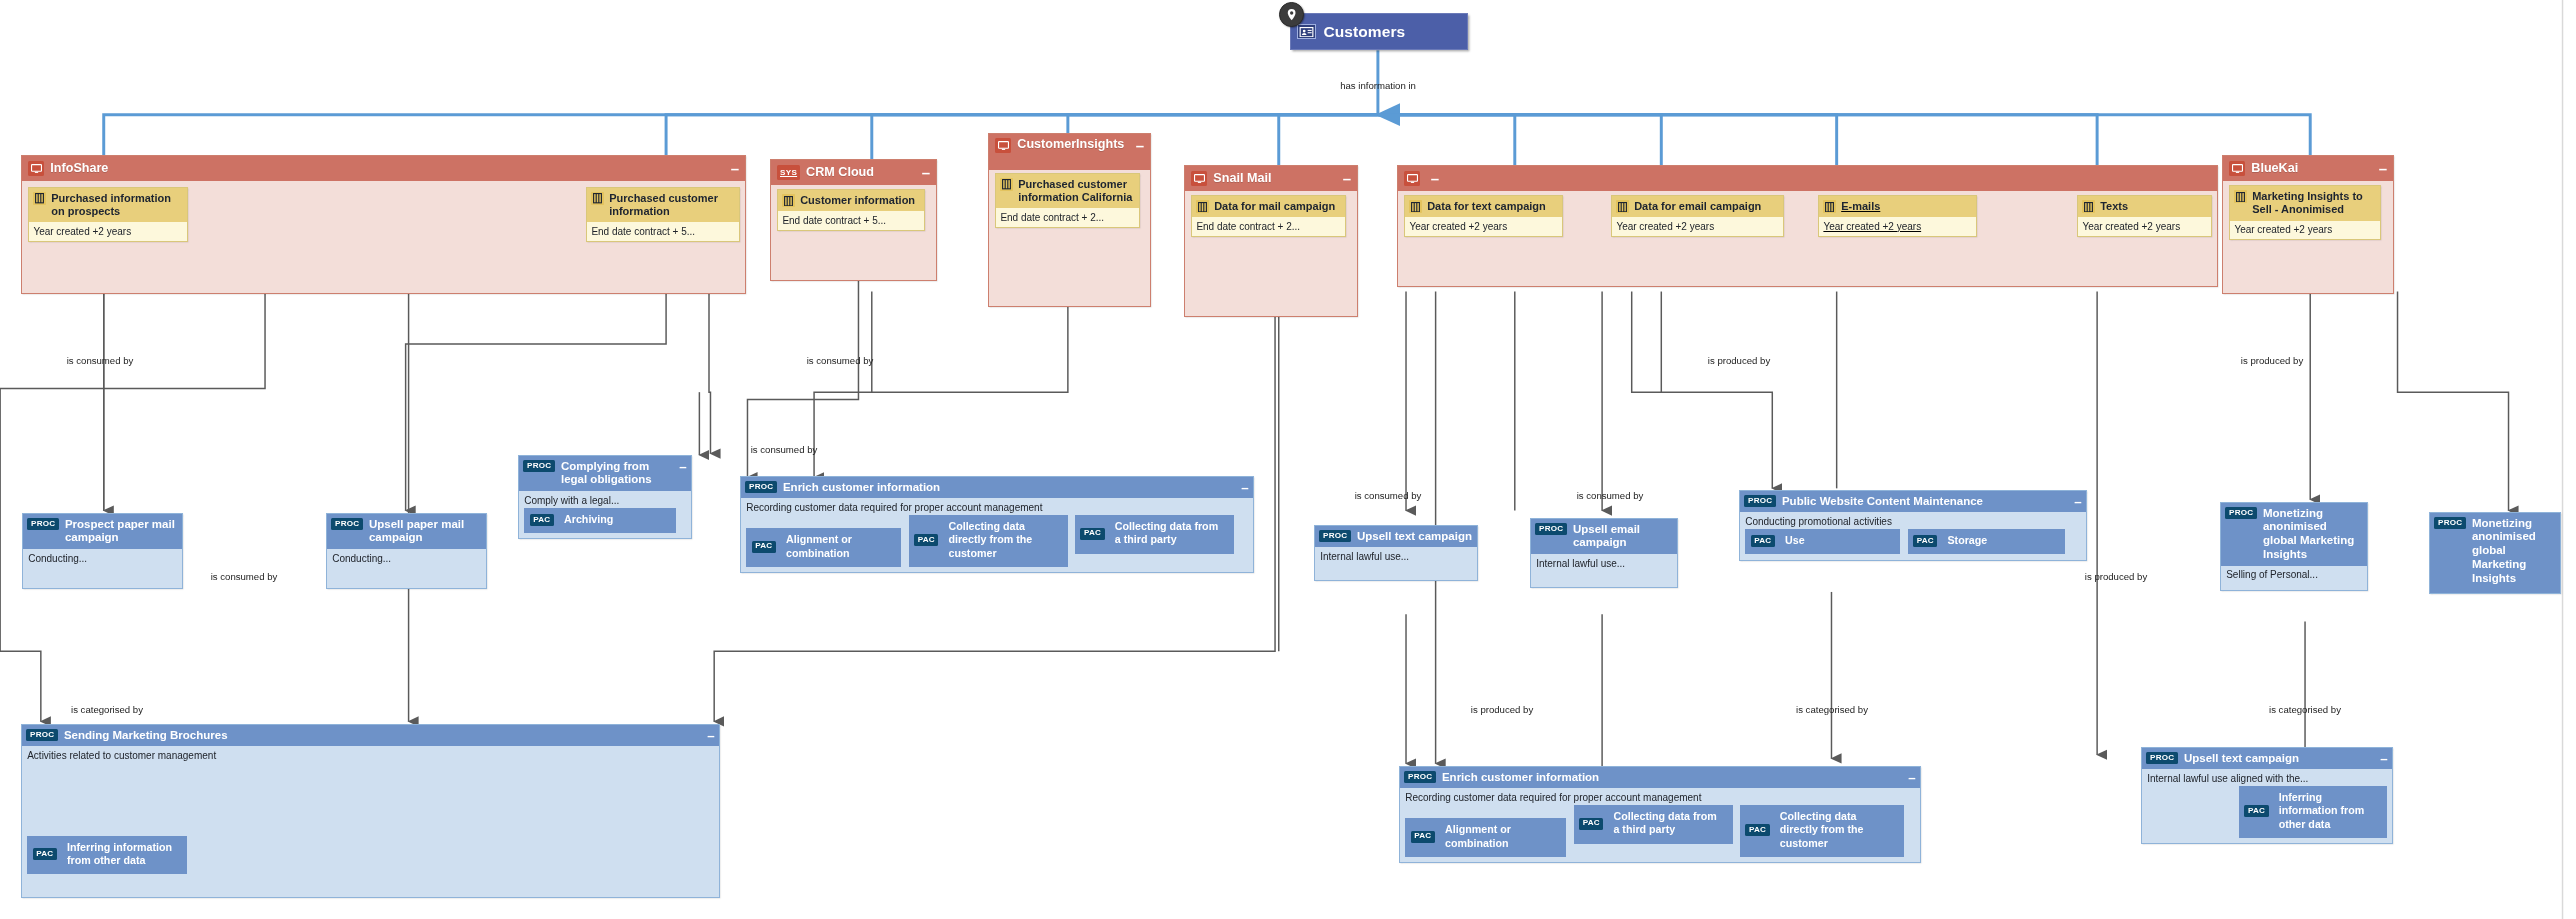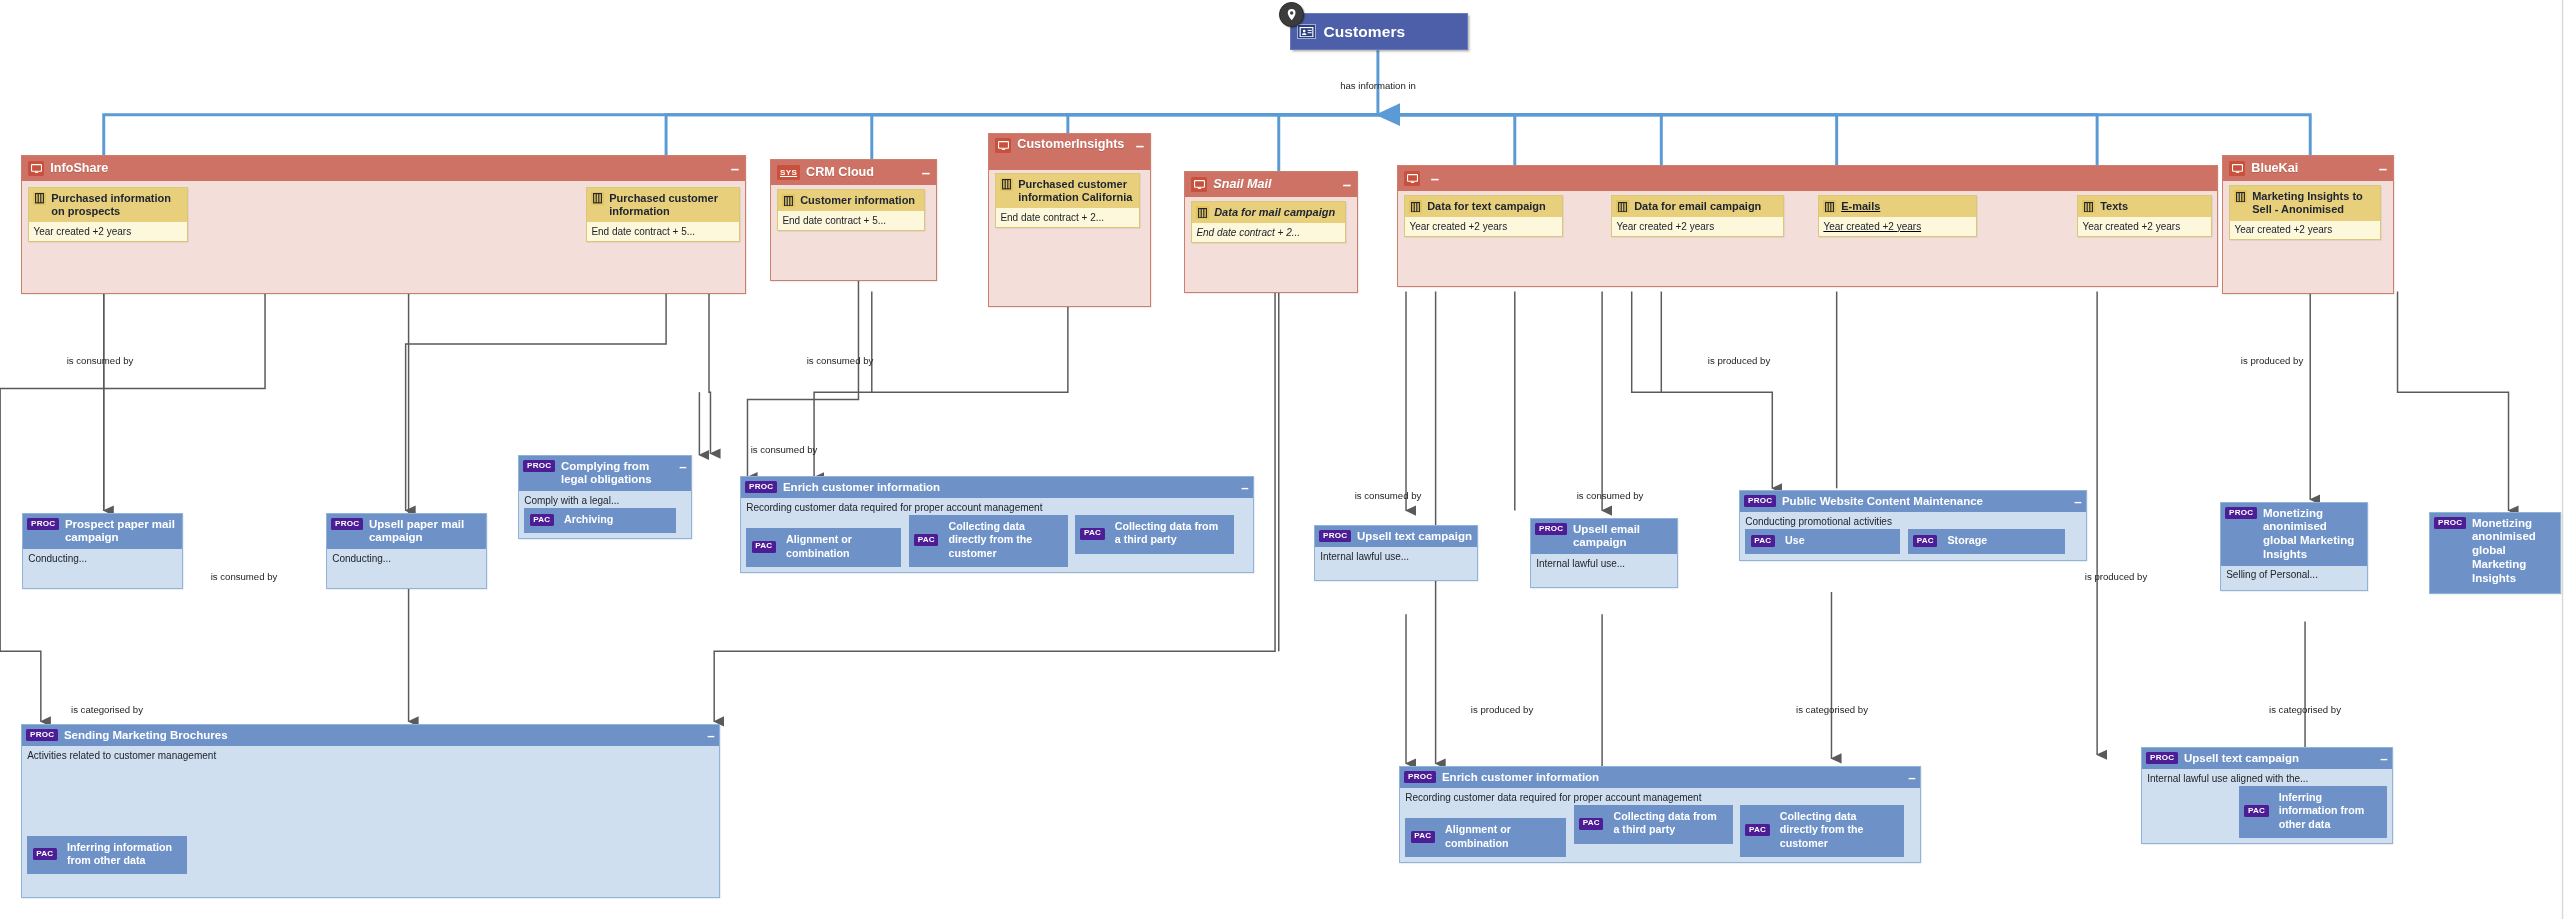--- a/index.html
+++ b/index.html
@@ -75,21 +75,21 @@
     box-shadow:0.7px 0.7px 1.5px rgba(0,0,0,.2);
   }
   .proc > .phdr {
     background:#6e92c8; display:flex; align-items:flex-start; gap:6px; padding:3.7px 4.4px;
   }
   .proc > .phdr .ptitle { color:#fff; font-size:11.5px; font-weight:bold; line-height:1.2; flex:1; }
   .proc > .phdr .pminus { color:#fff; font-size:13.3px; font-weight:bold; line-height:1; }
   .proc > .pdesc { padding:3.7px 5.2px 2.2px; font-size:10px; color:#20242b; white-space:nowrap; overflow:hidden; }
   .proc > .pbody { position:relative; padding:0 5.2px 5.2px; display:flex; gap:7.4px; align-items:flex-start; }
   .tag {
-    background:#4c1d95; color:#fff; font-size:8.1px; font-weight:bold;
+    background:#0c4a6e; color:#fff; font-size:8.1px; font-weight:bold;
     padding:1.5px 3.7px; border-radius:1.5px; letter-spacing:0.2px; flex:0 0 auto; line-height:1.1;
     margin-top:0.7px;
   }
   
   .pac {
     background:#6e92c8; border:0.7px solid #6e92c8;
     display:flex; gap:10px; align-items:center; padding:4.4px 6px 6px 4.4px;
   }
   .pac .pl { color:#fff; font-size:10.7px; font-weight:bold; line-height:1.22; }
   .pac.abs { position:absolute; }
@@ -289,21 +289,21 @@
                 <rect x="8.5" y="1.5" width="2" height="11" fill="#e3c35e"></rect>
               </svg>
           </span>
           <span class="dt">Purchased customer information California</span>
         </div>
         <div class="dfoot">End date contract + 2...</div>
       </div>
     </div>
   </div>
 
-  <div class="node sys" style="left:1184px; top:171px; width:174px; height:122px;font-style:italic;">
+  <div class="node sys" style="left:1184px; top:165px; width:174px; height:152px;">
     <div class="hdr">
       <span class="ic-monitor">
         <svg viewBox="0 0 20 17">
             <rect x="1" y="1" width="18" height="12" rx="1" fill="none" stroke="#fff" stroke-width="2"></rect>
             <rect x="7" y="14" width="6" height="2" fill="#fff"></rect>
           </svg>
       </span>
       <span class="title">Snail Mail</span>
       <span class="minus">–</span>
     </div>

